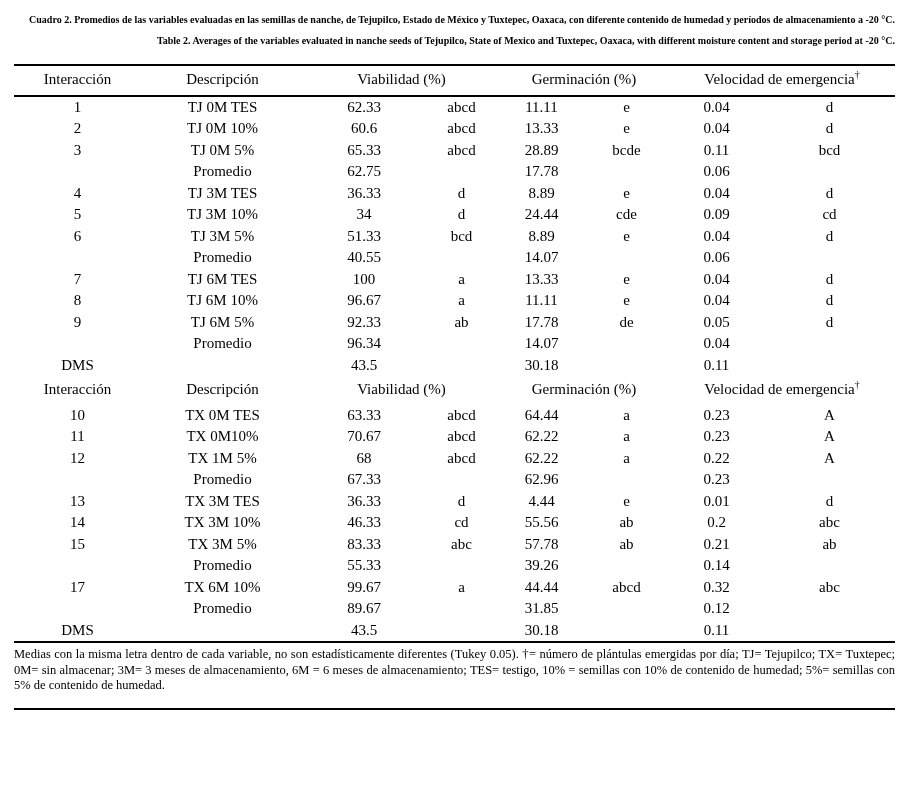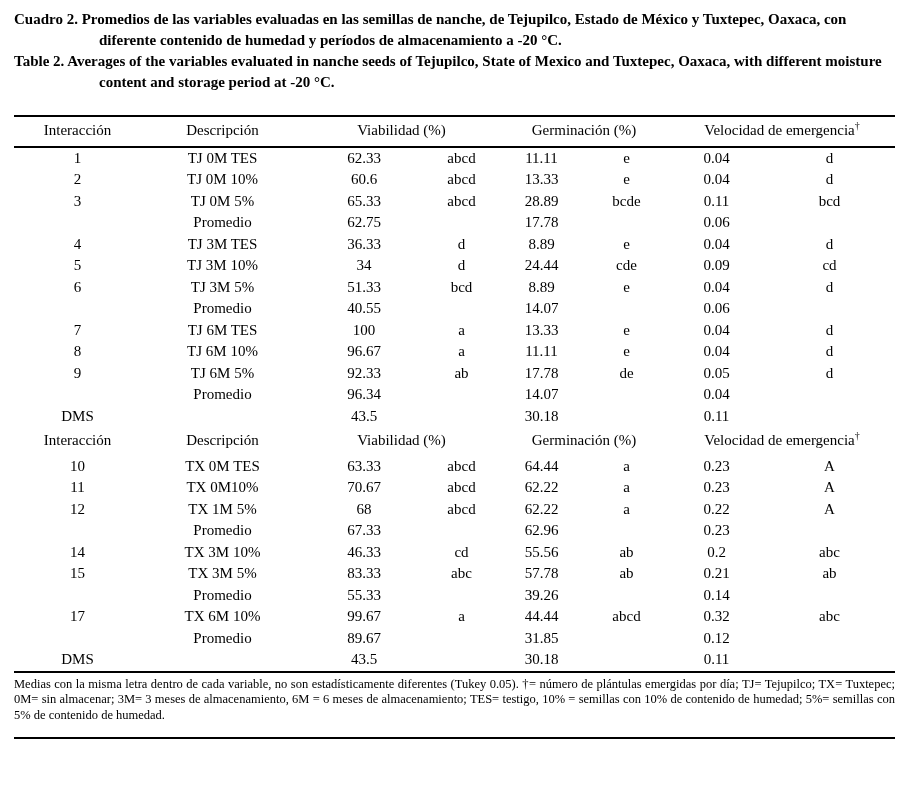--- a/index.html
+++ b/index.html
@@ -9,31 +9,32 @@
     background: #ffffff;
     color: #000000;
     font-family: "Liberation Serif", serif;
     overflow: hidden;
   }
   .page { padding: 9px 14px 0 14px; }
 
   .title {
     margin: 0;
     font-weight: bold;
-    font-size: 15px;
+    font-size: 10px;
     line-height: 21px;
     padding-left: 85px;
     text-indent: -85px;
+    text-align: right;
   }
 
   table.results {
     width: 881px;
     table-layout: fixed;
     border-collapse: collapse;
-    margin-top: 22px;
+    margin-top: 13px;
     border-top: 2px solid #000;
     border-bottom: 2px solid #000;
   }
   table.results td {
     text-align: center;
     font-size: 15px;
     line-height: 21.5px;
     padding: 0 1px;
     white-space: nowrap;
     overflow: hidden;
@@ -258,20 +259,30 @@
           <td></td>
           <td>Promedio</td>
           <td>67.33</td>
           <td></td>
           <td>62.96</td>
           <td></td>
           <td>0.23</td>
           <td></td>
         </tr>
         <tr class="data-row">
+          <td>13</td>
+          <td>TX 3M TES</td>
+          <td>36.33</td>
+          <td>d</td>
+          <td>4.44</td>
+          <td>e</td>
+          <td>0.01</td>
+          <td>d</td>
+        </tr>
+        <tr class="data-row">
           <td>14</td>
           <td>TX 3M 10%</td>
           <td>46.33</td>
           <td>cd</td>
           <td>55.56</td>
           <td>ab</td>
           <td>0.2</td>
           <td>abc</td>
         </tr>
         <tr class="data-row">

